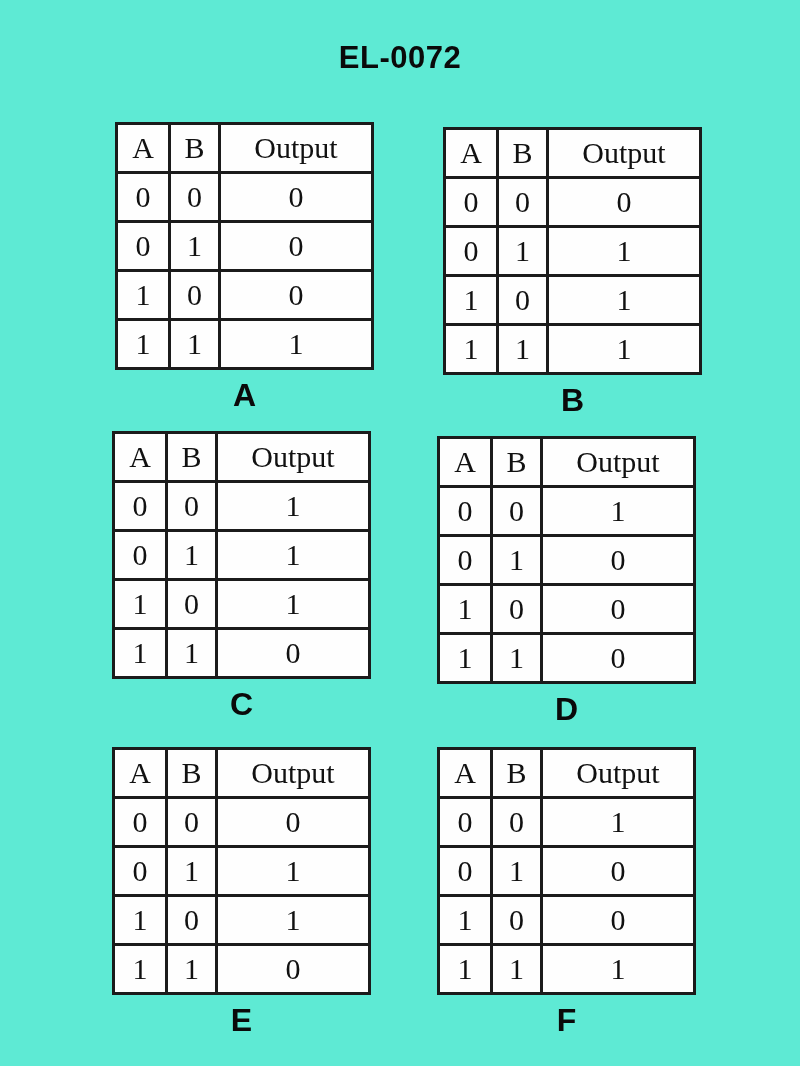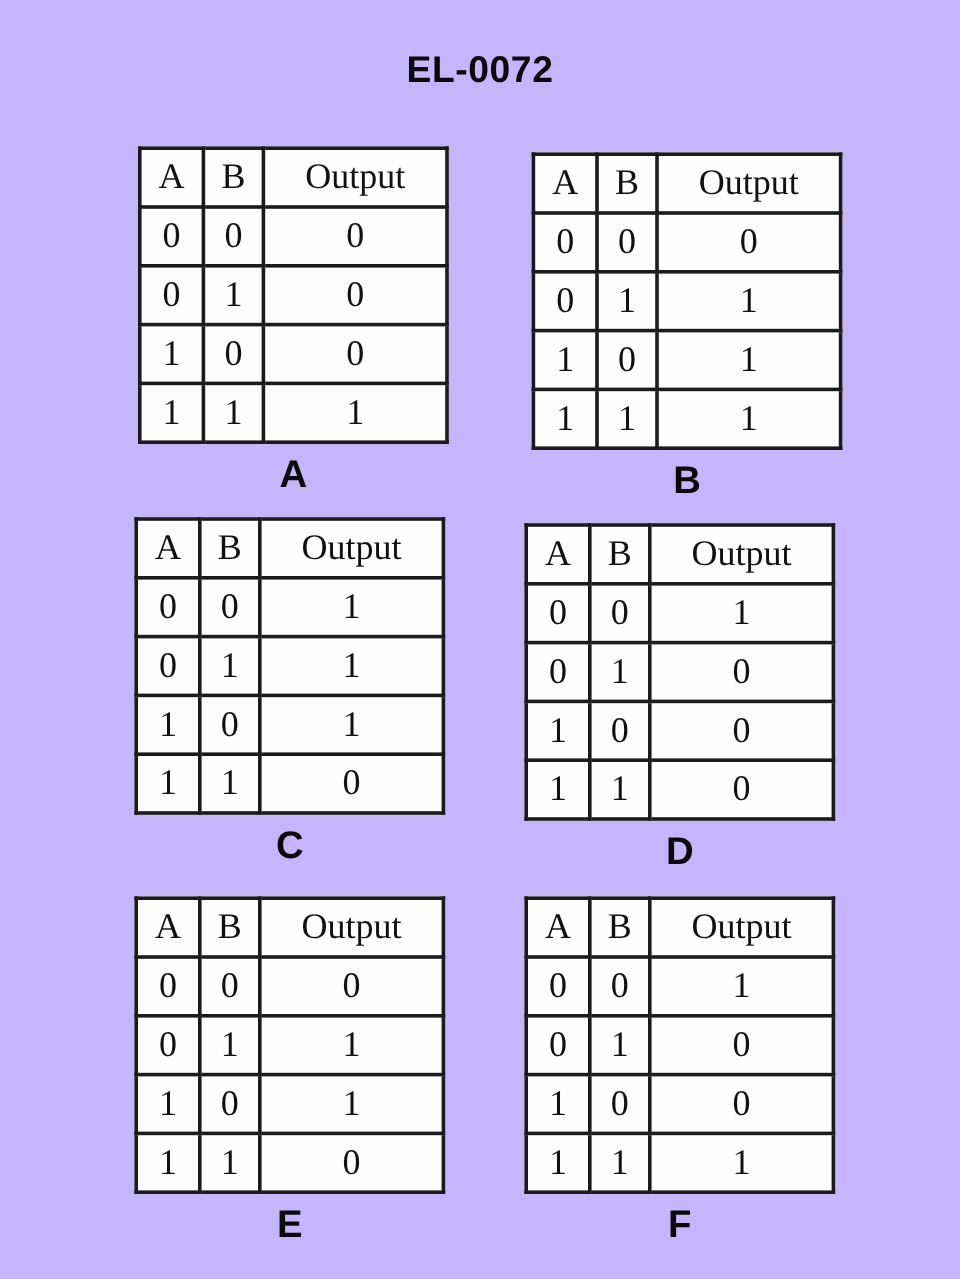--- a/index.html
+++ b/index.html
@@ -4,21 +4,21 @@
 <style>
   html, body {
     margin: 0;
     padding: 0;
     background: #ffffff;
   }
   .page {
     position: relative;
     width: 800px;
     height: 1066px;
-    background: #c4b5fd;
+    background: #5eead4;
     font-family: "Liberation Serif", serif;
     overflow: hidden;
   }
   .title {
     position: absolute;
     top: 40px;
     left: 0;
     width: 100%;
     text-align: center;
     font-family: "Liberation Sans", sans-serif;

